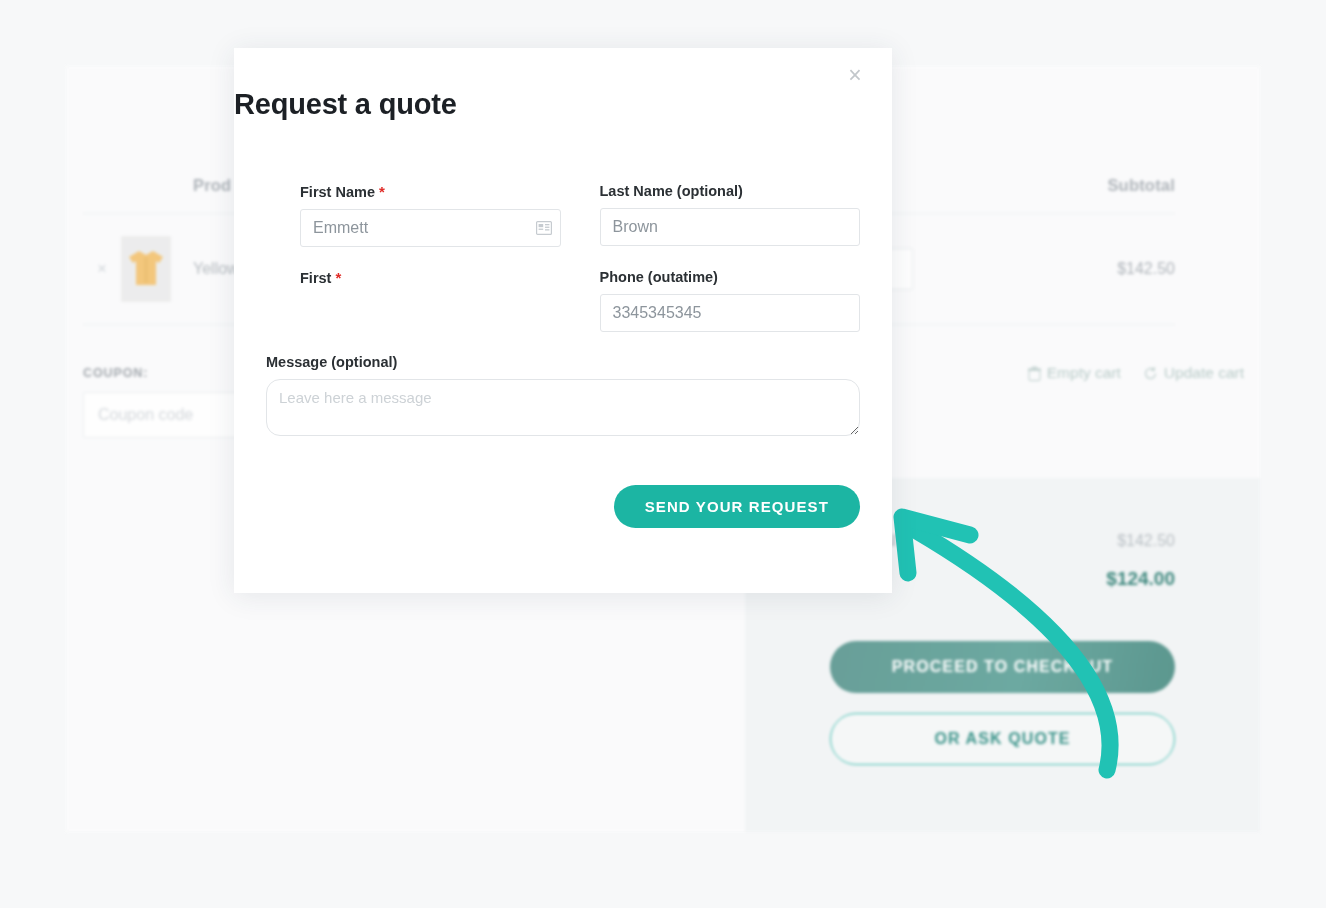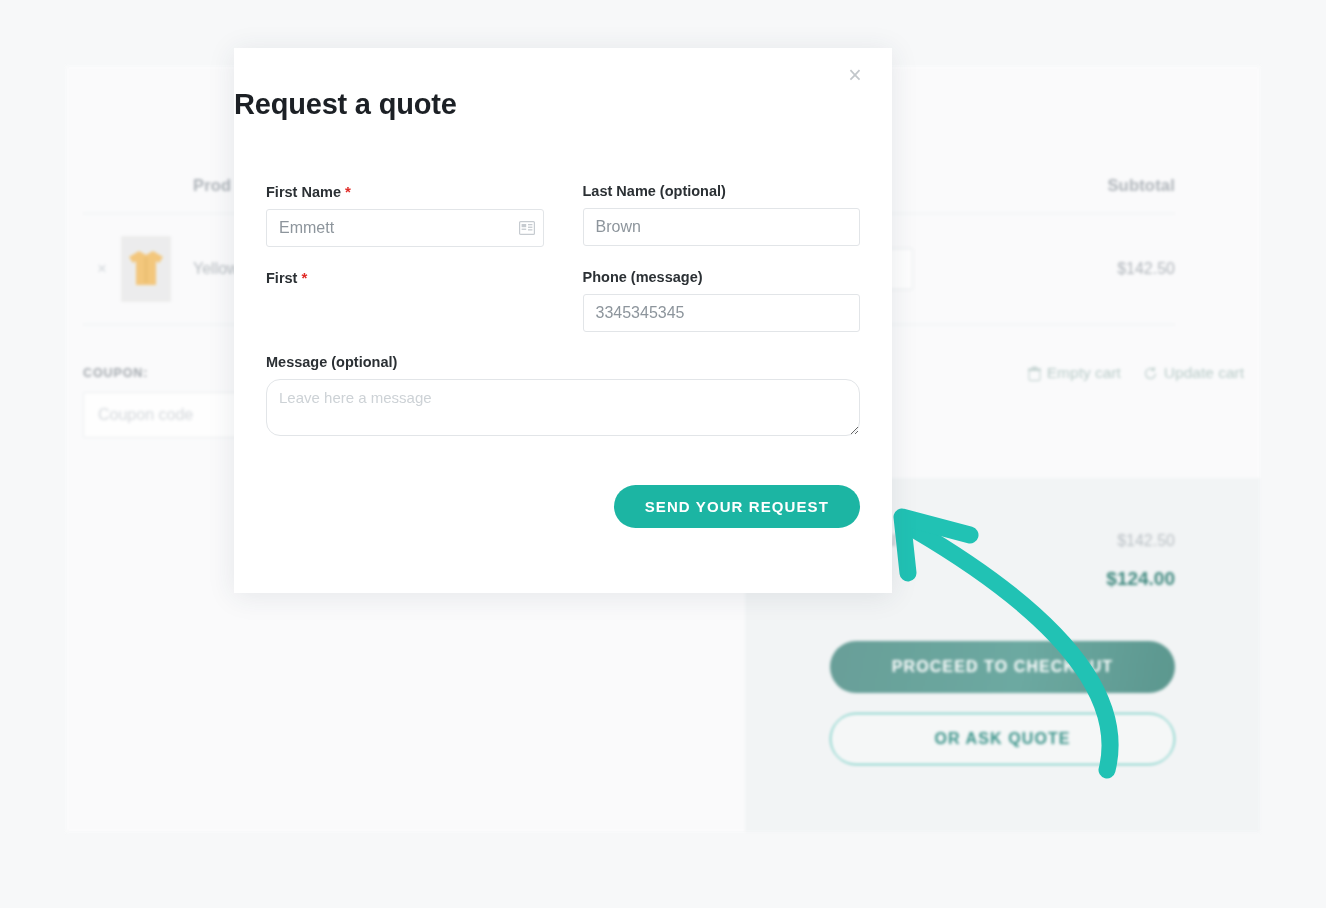--- a/index.html
+++ b/index.html
@@ -184,20 +184,21 @@
     font-weight: bold;
     color: #1c2025;
     letter-spacing: -.2px;
   }
   .modal-form {
     padding: 62px 32px 0 32px;
   }
   .form-grid {
     display: flex;
     gap: 39px;
+    margin-left: 34px;
   }
   .fcol { flex: 1; }
   .field { margin-bottom: 22px; }
   .field-label {
     display: block;
     font-size: 14.5px;
     font-weight: bold;
     color: #2b3034;
     margin-bottom: 9px;
   }
@@ -362,21 +363,21 @@
     </div>
 
     <div class="form-grid">
       <div class="fcol">
         <div class="field">
           <label class="field-label"><span>First</span> <span class="req-star">*</span></label>
         </div>
       </div>
       <div class="fcol">
         <div class="field">
-          <label class="field-label">Phone (message)</label>
+          <label class="field-label">Phone (outatime)</label>
           <input class="field-input" type="tel" placeholder="3345345345" style="">
         </div>
       </div>
     </div>
 
     <div class="field">
       <label class="field-label">Message (optional)</label>
       <textarea class="field-textarea" placeholder="Leave here a message" style=""></textarea>
     </div>
   </div>

